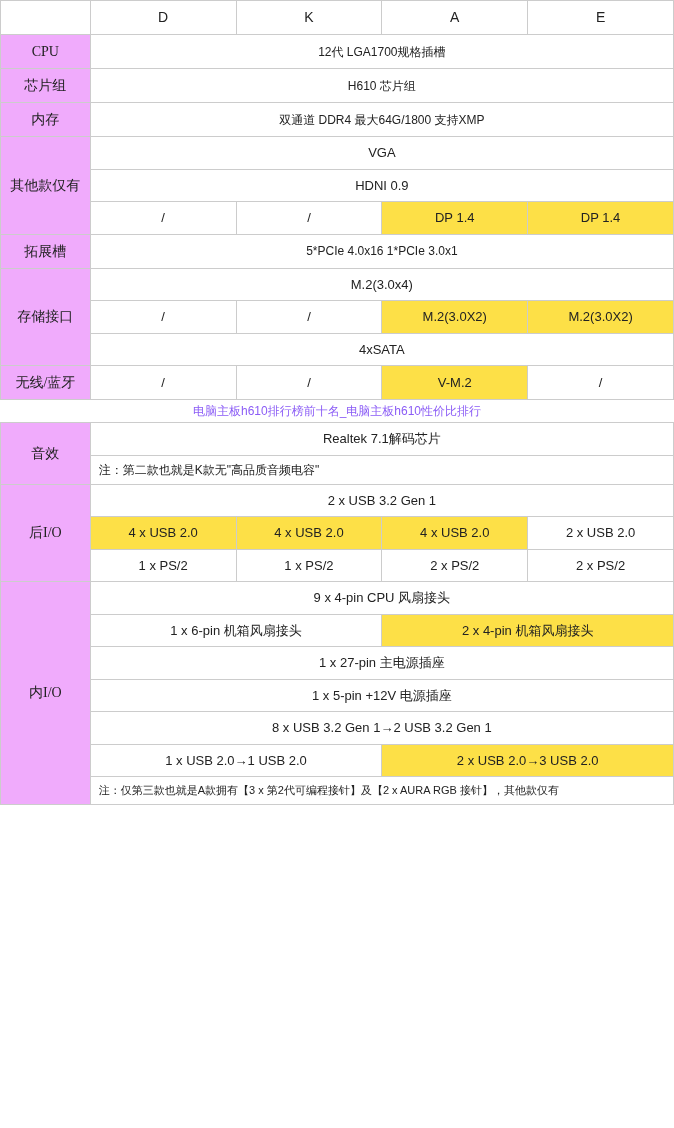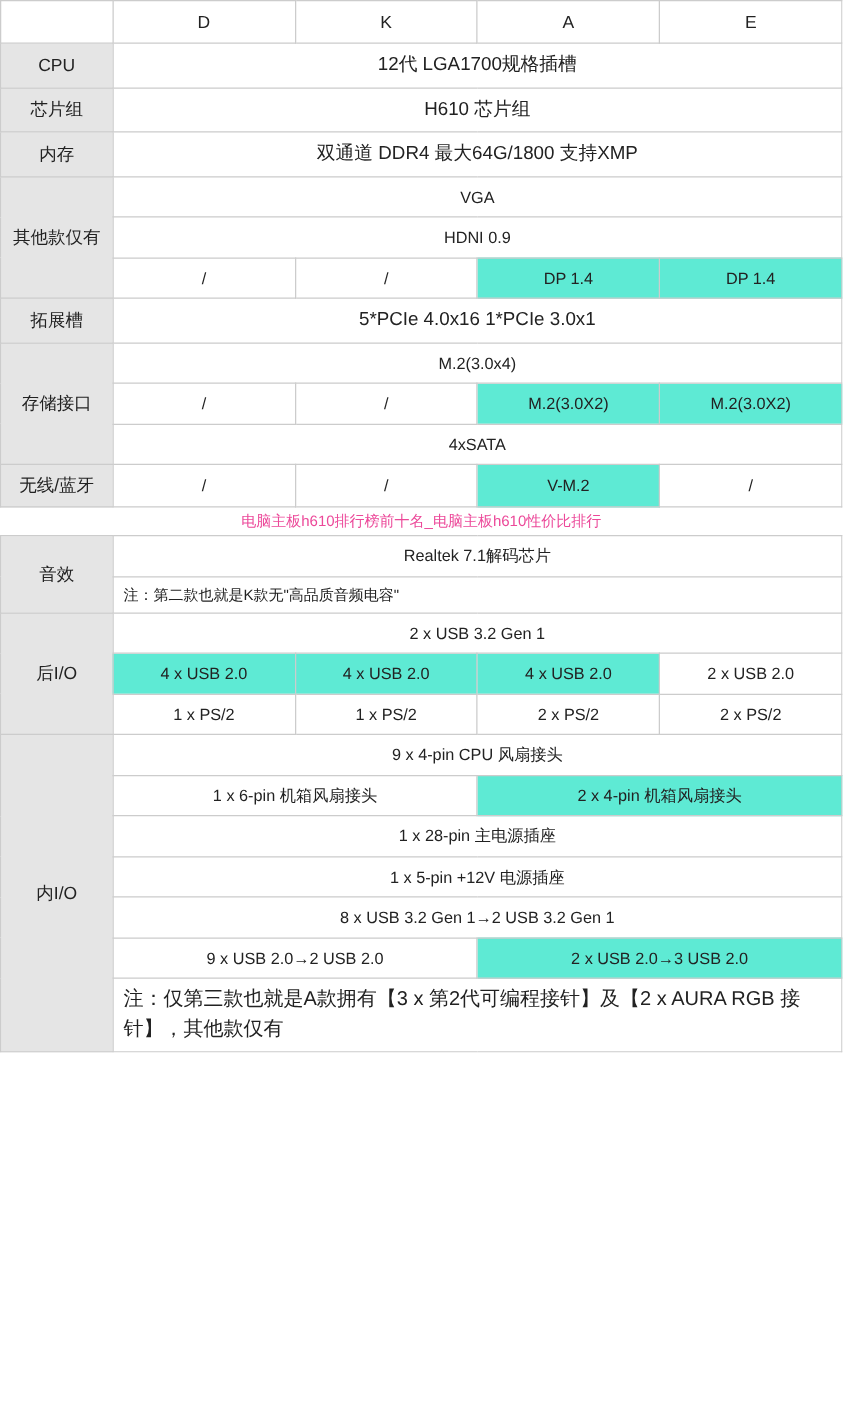--- a/index.html
+++ b/index.html
@@ -24,39 +24,40 @@
       text-align: center;
       vertical-align: middle;
       line-height: 1.5;
     }
     th {
       background: #fff;
       font-weight: normal;
       font-size: 14px;
     }
     td.row-header {
-      background: #e5e5e5;
+      background: #f0abfc;
       font-size: 14px;
       width: 80px;
+      font-family: Liberation Serif, serif;
     }
     .col-d { width: 130px; }
     .col-k { width: 130px; }
     .col-a { width: 130px; }
     .col-e { width: 130px; }
     .col-label { width: 80px; }
 
     .highlight-green {
-      background-color: #5eead4;
+      background-color: #fde047;
     }
     .span-all {
-      font-size: 15px;
+      font-size: 12px;
     }
     .watermark-row td {
       font-size: 12px;
-      color: #ec4899;
+      color: #8b5cf6;
       text-align: center;
       border: none;
       padding: 2px 4px;
       margin-left: 15px;
     }
   </style>
 </head>
 <body>
 
 <div class="table-wrapper">
@@ -173,30 +174,30 @@
 
       <tr>
         <td class="row-header" rowspan="7">内I/O</td>
         <td colspan="4">9 x 4-pin CPU 风扇接头</td>
       </tr>
       <tr>
         <td colspan="2">1 x 6-pin 机箱风扇接头</td>
         <td colspan="2" class="highlight-green">2 x 4-pin 机箱风扇接头</td>
       </tr>
       <tr>
-        <td colspan="4">1 x 28-pin 主电源插座</td>
+        <td colspan="4">1 x 27-pin 主电源插座</td>
       </tr>
       <tr>
         <td colspan="4">1 x 5-pin +12V 电源插座</td>
       </tr>
       <tr>
         <td colspan="4">8 x USB 3.2 Gen 1→2 USB 3.2 Gen 1</td>
       </tr>
       <tr>
-        <td colspan="2">9 x USB 2.0→2 USB 2.0</td>
+        <td colspan="2">1 x USB 2.0→1 USB 2.0</td>
         <td colspan="2" class="highlight-green">2 x USB 2.0→3 USB 2.0</td>
       </tr>
       <tr>
-        <td colspan="4" style="text-align:left; padding: 5px 8px; font-size:16px;">注：仅第三款也就是A款拥有【3 x 第2代可编程接针】及【2 x AURA RGB 接针】，其他款仅有</td>
+        <td colspan="4" style="text-align:left; padding: 5px 8px; font-size:11px;">注：仅第三款也就是A款拥有【3 x 第2代可编程接针】及【2 x AURA RGB 接针】，其他款仅有</td>
       </tr>
     </tbody>
   </table>
 </div>
 
 </body></html>

